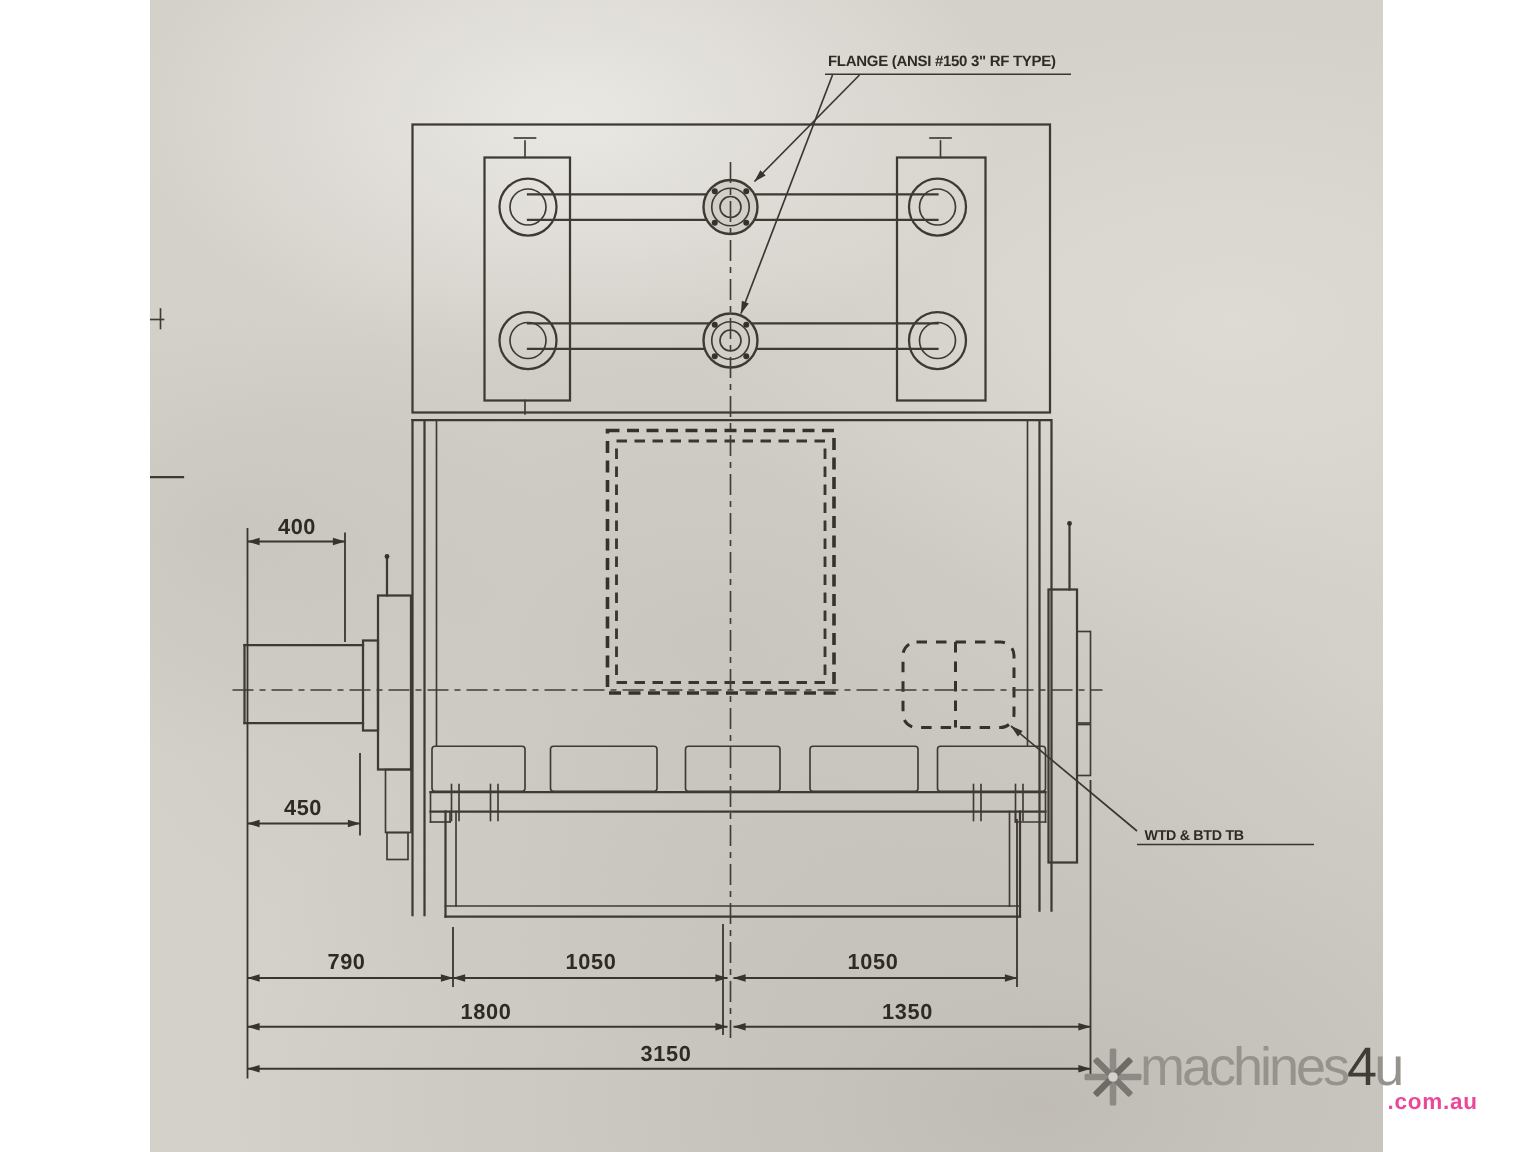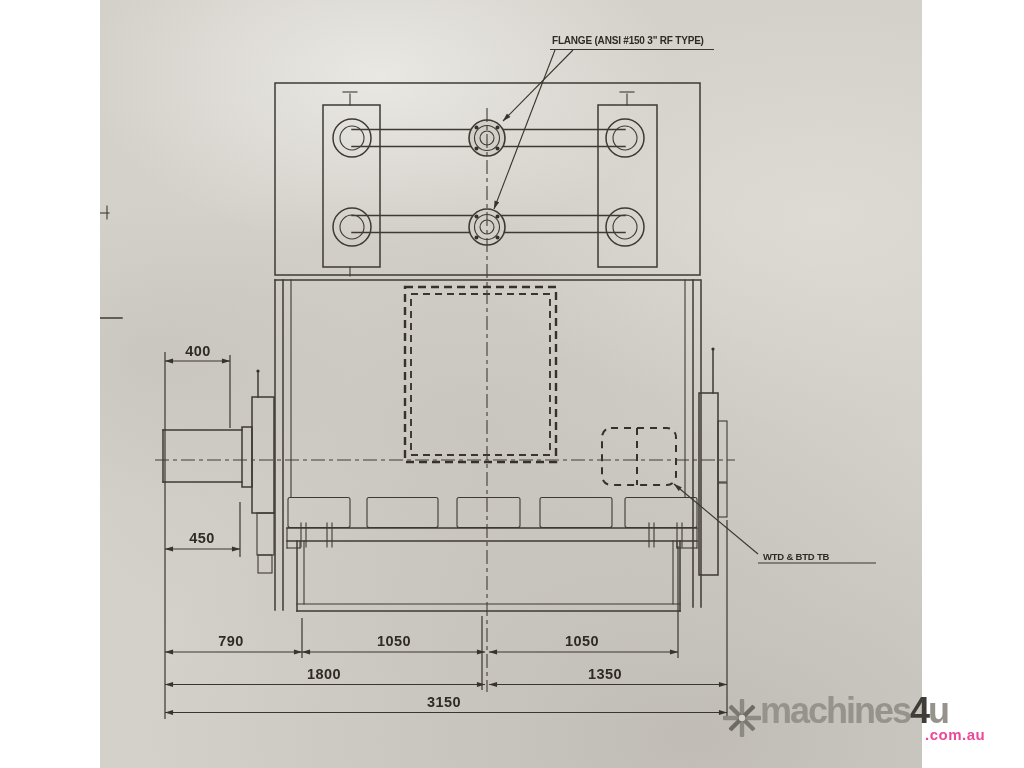--- a/index.html
+++ b/index.html
@@ -27,21 +27,21 @@
   .cline{stroke:#413d36;stroke-width:1.1;fill:none;stroke-dasharray:14 4 4 4;}
   .dim{stroke:#3a362f;stroke-width:1.2;fill:none;}
   .leader{stroke:#3a362f;stroke-width:1.1;fill:none;}
   text{fill:#2f2b24;font-weight:bold;}
   .dimtxt{font-size:14.5px;letter-spacing:.4px;text-anchor:middle;}
   .lbl{font-size:10px;letter-spacing:-0.2px;}
   .lbl2{font-size:9.5px;letter-spacing:-0.2px;}
   
   .wm{position:absolute;left:718px;top:688px;width:300px;height:70px;pointer-events:none;}
   .wm-flake{position:absolute;left:2px;top:8px;}
-  .wm-brand{position:absolute;left:42px;top:2px;font-size:36px;font-weight:bold;letter-spacing:-2px;white-space:nowrap;}
+  .wm-brand{position:absolute;left:42px;top:2px;font-size:36px;font-weight:normal;letter-spacing:-2px;white-space:nowrap;}
   .wm-gray{color:#96938d;}
   .wm-dark{color:#403d39;}
   .wm-domain{position:absolute;left:207px;top:38px;font-size:15px;font-weight:bold;letter-spacing:.5px;color:#ec4899;}
 </style>
 </head>
 <body>
 
 <div class="photo">
 <svg width="822" height="768" viewBox="0 0 822 768">
   <defs>

